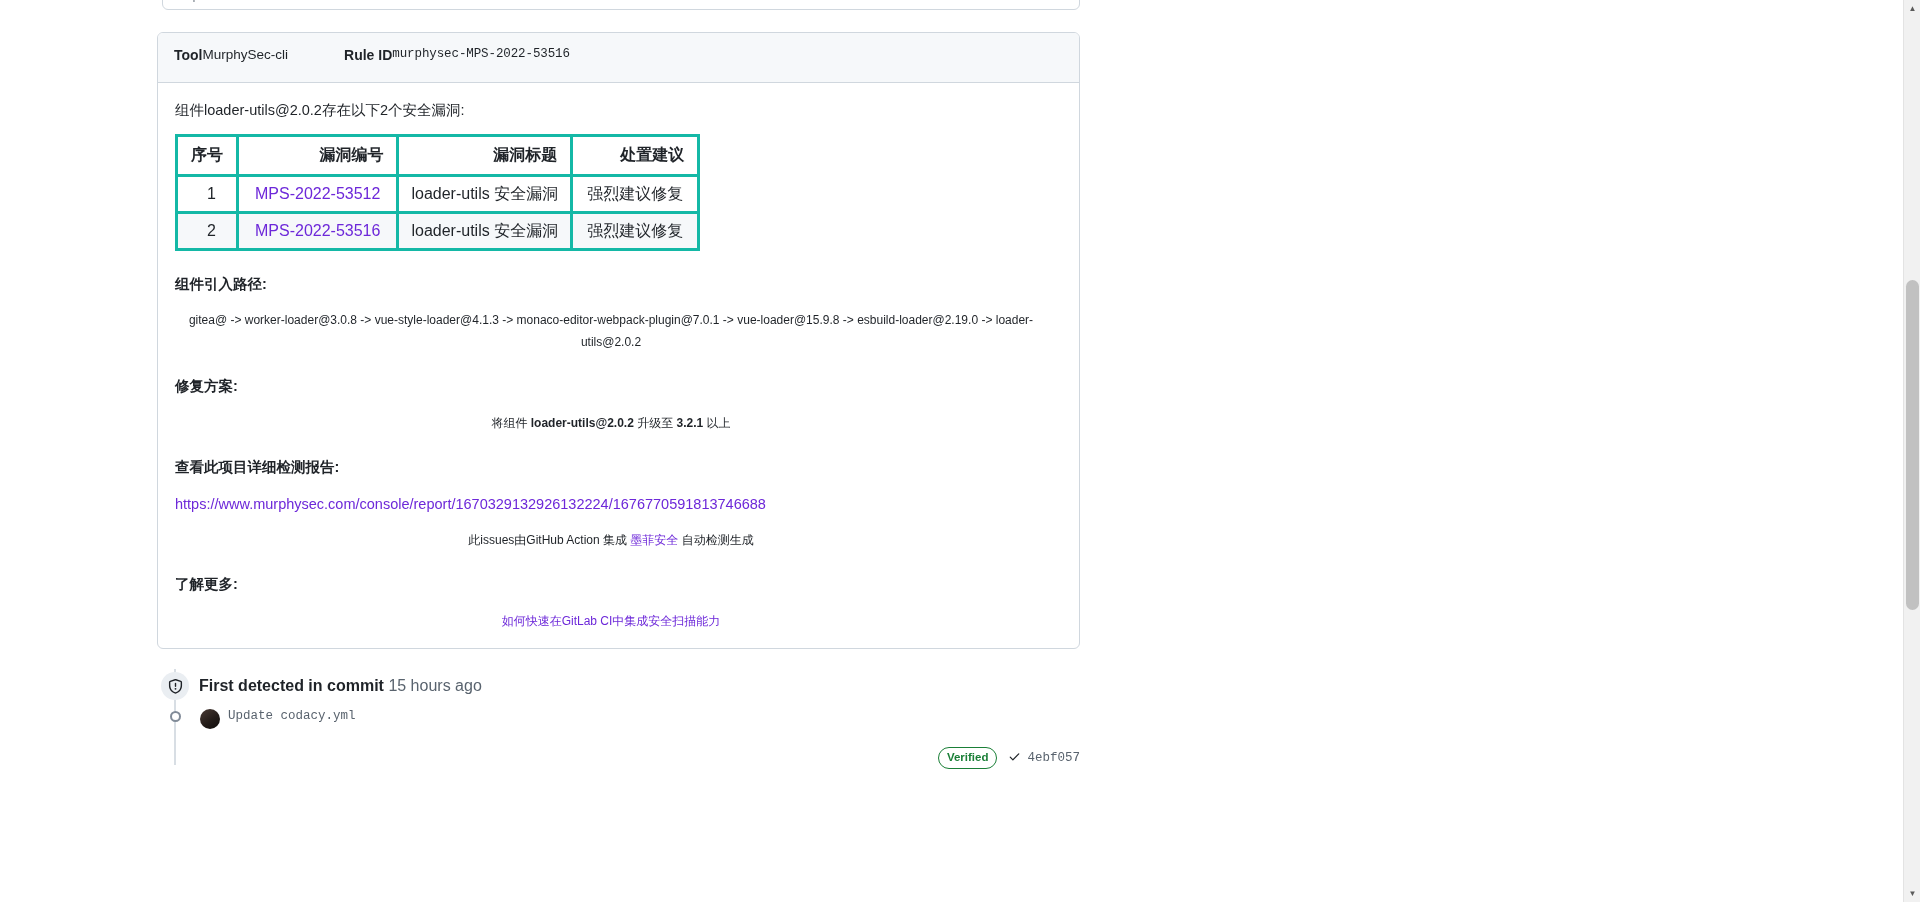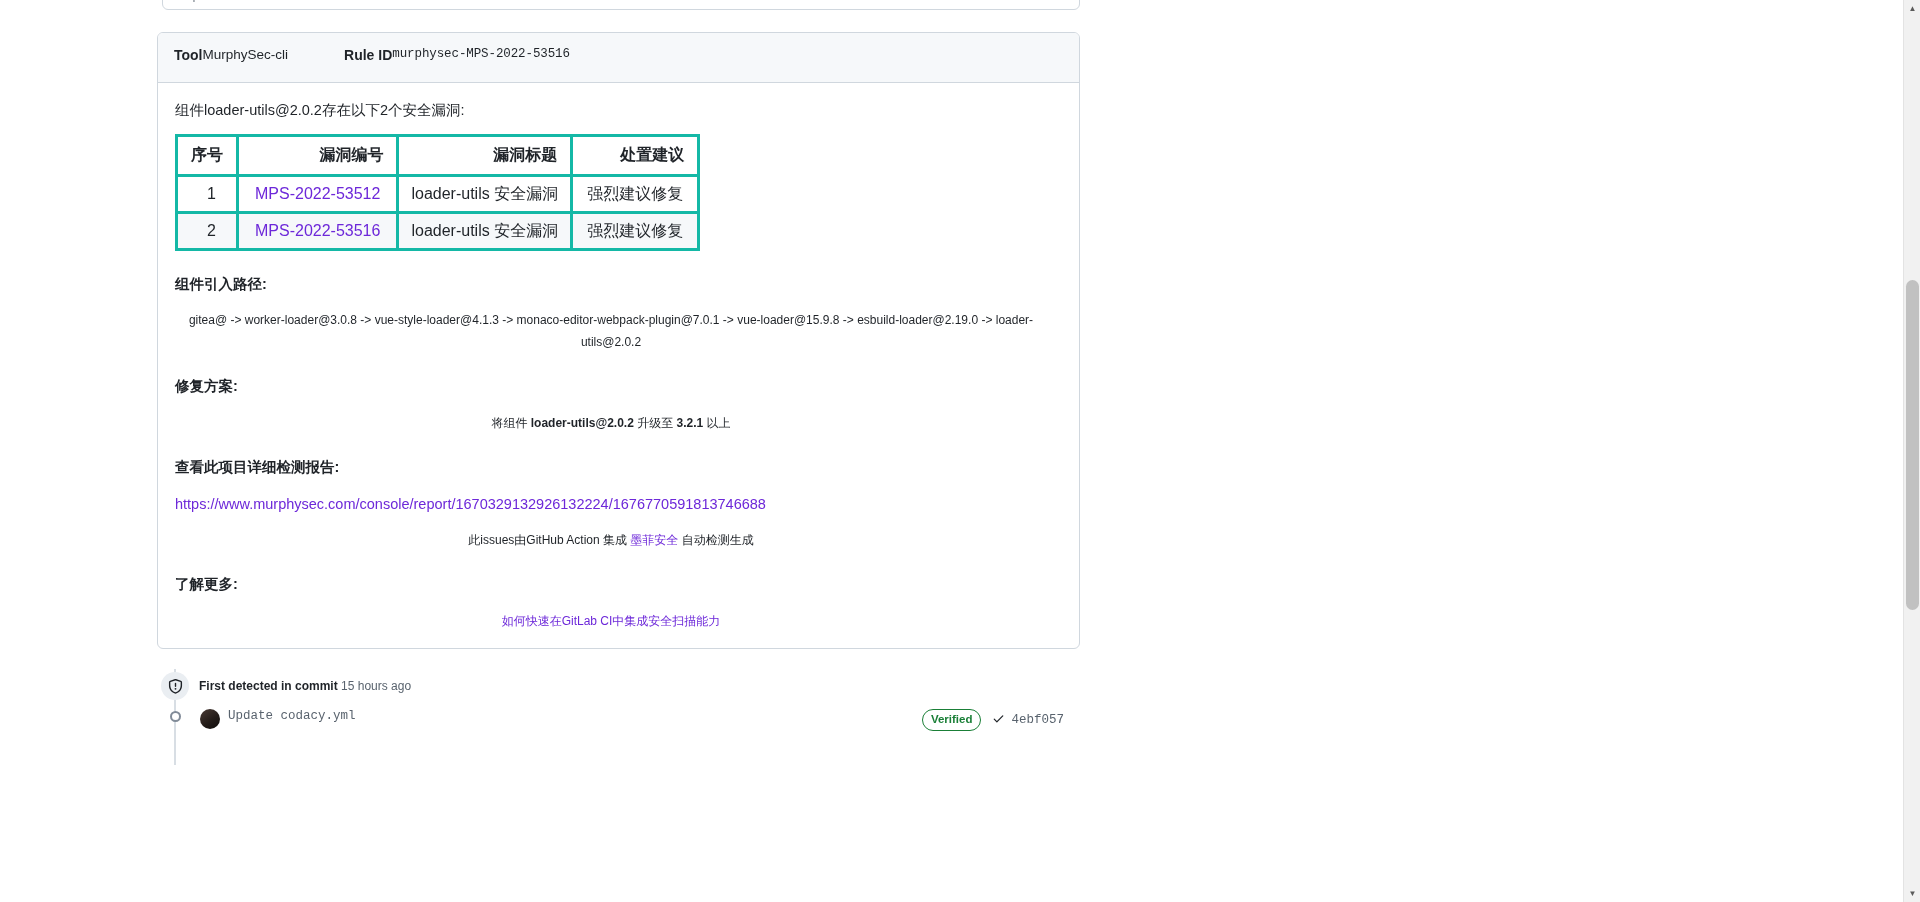--- a/index.html
+++ b/index.html
@@ -225,21 +225,21 @@
   .tl-icon-shield {
     position: absolute;
     left: 4px;
     width: 28px; height: 28px;
     border-radius: 50%;
     background: #eaeef2;
     display: flex; align-items: center; justify-content: center;
   }
   .tl-text {
     margin-left: 42px;
-    font-size: 12px;
+    font-size: 16px;
     color: #1f2328;
   }
   .tl-text b { font-weight: 700; }
   .tl-text .muted { color: #59636e; font-weight: 400; }
 
   .tl-row2 {
     display: flex;
     align-items: flex-start;
     position: relative;
     min-height: 36px;
@@ -275,24 +275,25 @@
     overflow: hidden;
   }
   .commit-msg {
     margin-left: 71px;
     font-family: "Liberation Mono", monospace;
     font-size: 12.5px;
     color: #59636e;
   }
   .commit-right {
     position: absolute;
-    right: 16px;
+    right: 0;
     display: flex;
     align-items: center;
     gap: 11px;
+    margin-top: 38px;
   }
   .verified-badge {
     border: 1px solid #1a7f37;
     color: #1a7f37;
     border-radius: 20px;
     font-size: 11.5px;
     font-weight: 600;
     padding: 1px 8px 2px 8px;
     line-height: 17px;
   }

